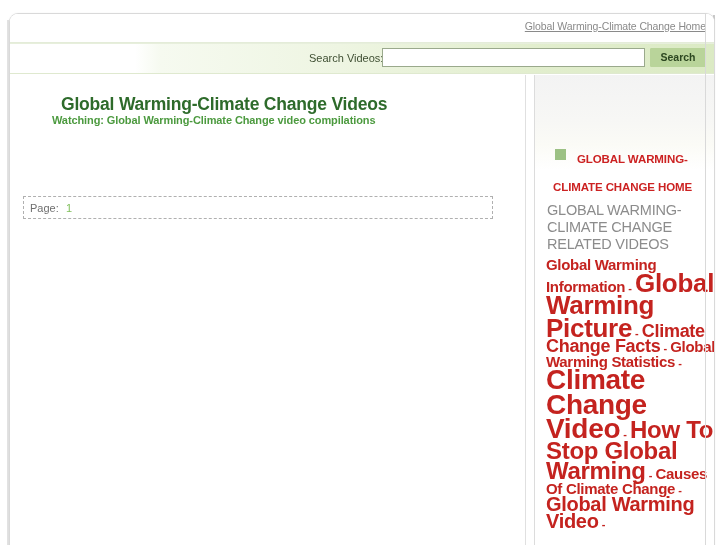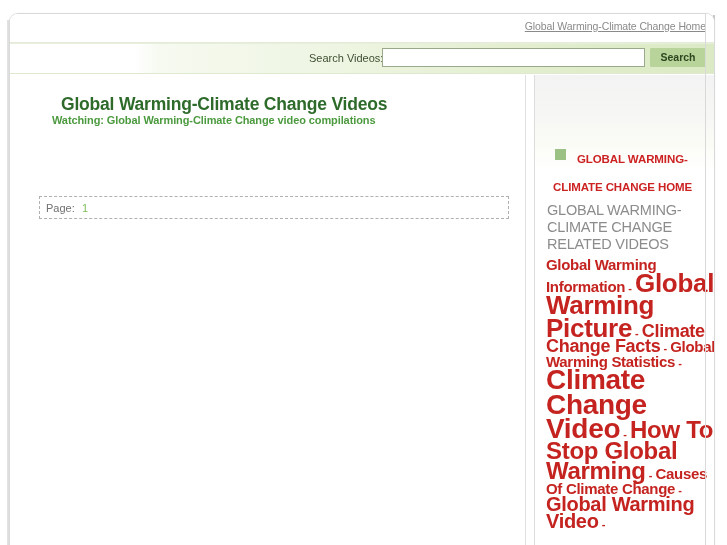--- a/index.html
+++ b/index.html
@@ -159,21 +159,21 @@
     left: 22px;
     top: 59px;
     width: 470px;
     height: 50px;
     overflow: hidden;
   }
 
   
   .pagebox {
     position: absolute;
-    left: 29px;
+    left: 13px;
     top: 121px;
     width: 470px;
     height: 23px;
     border: 1px dashed #b0b0b0;
     box-sizing: border-box;
   }
   .pagebox-label {
     position: absolute;
     left: 6px;
     top: 5px;

